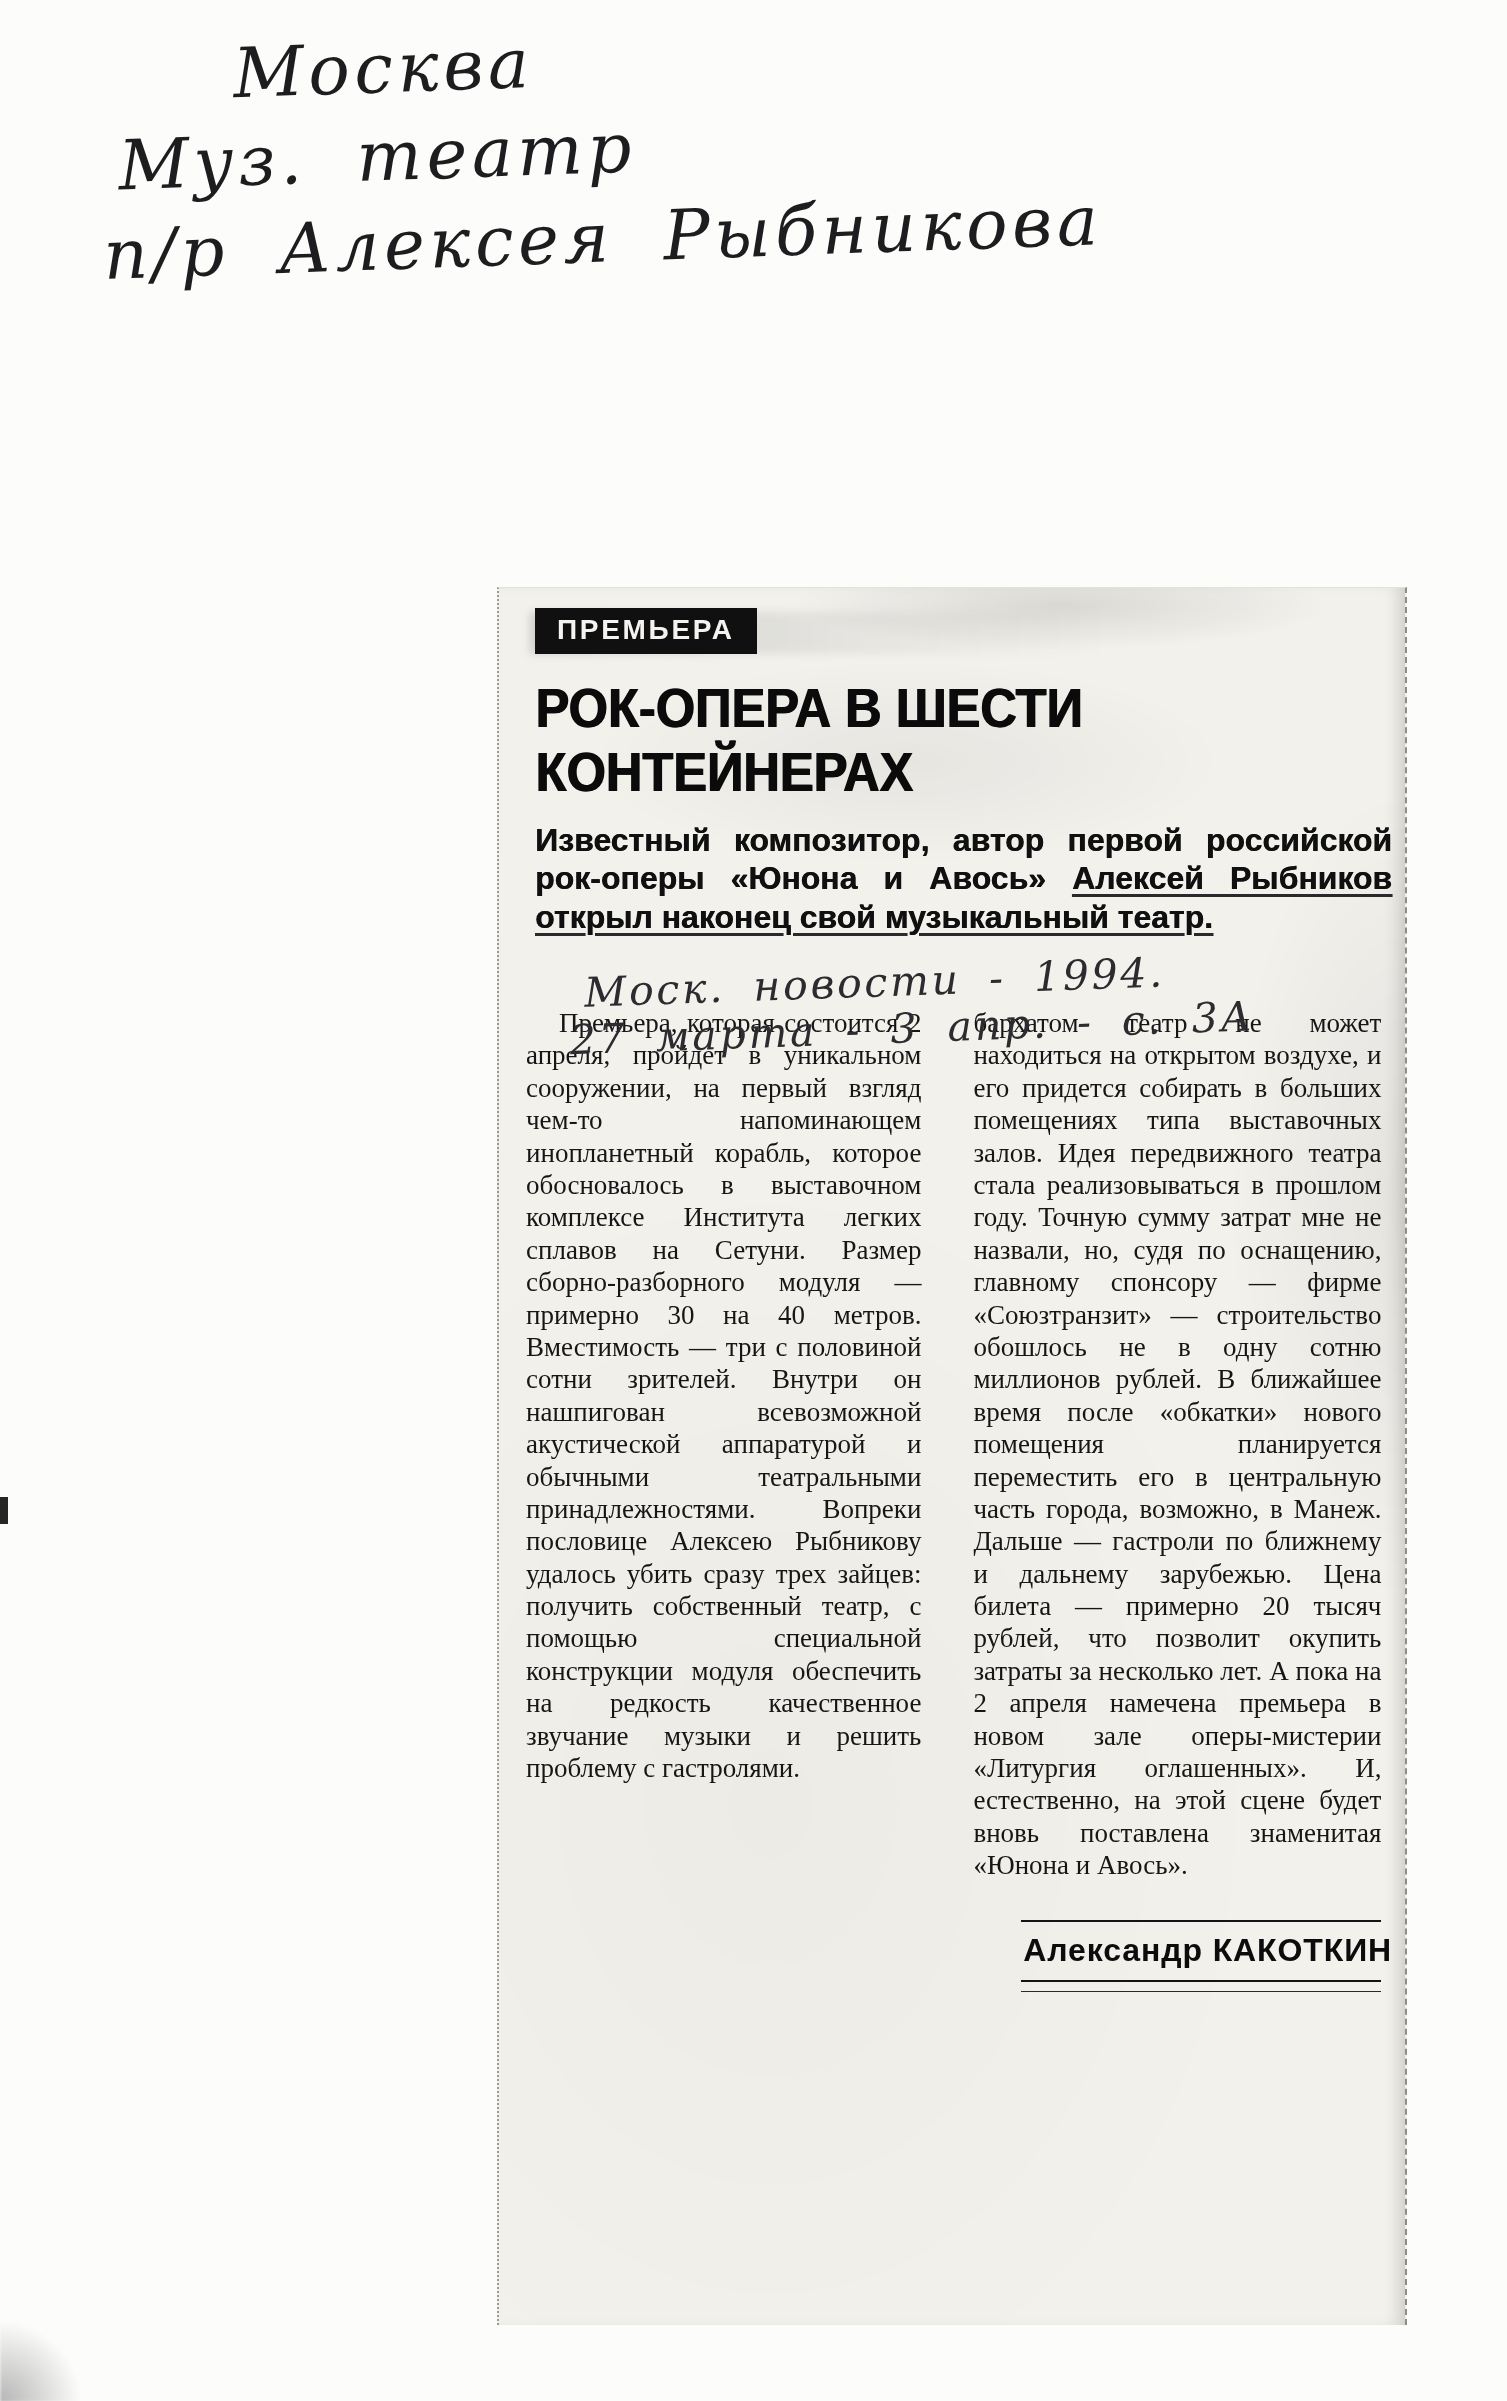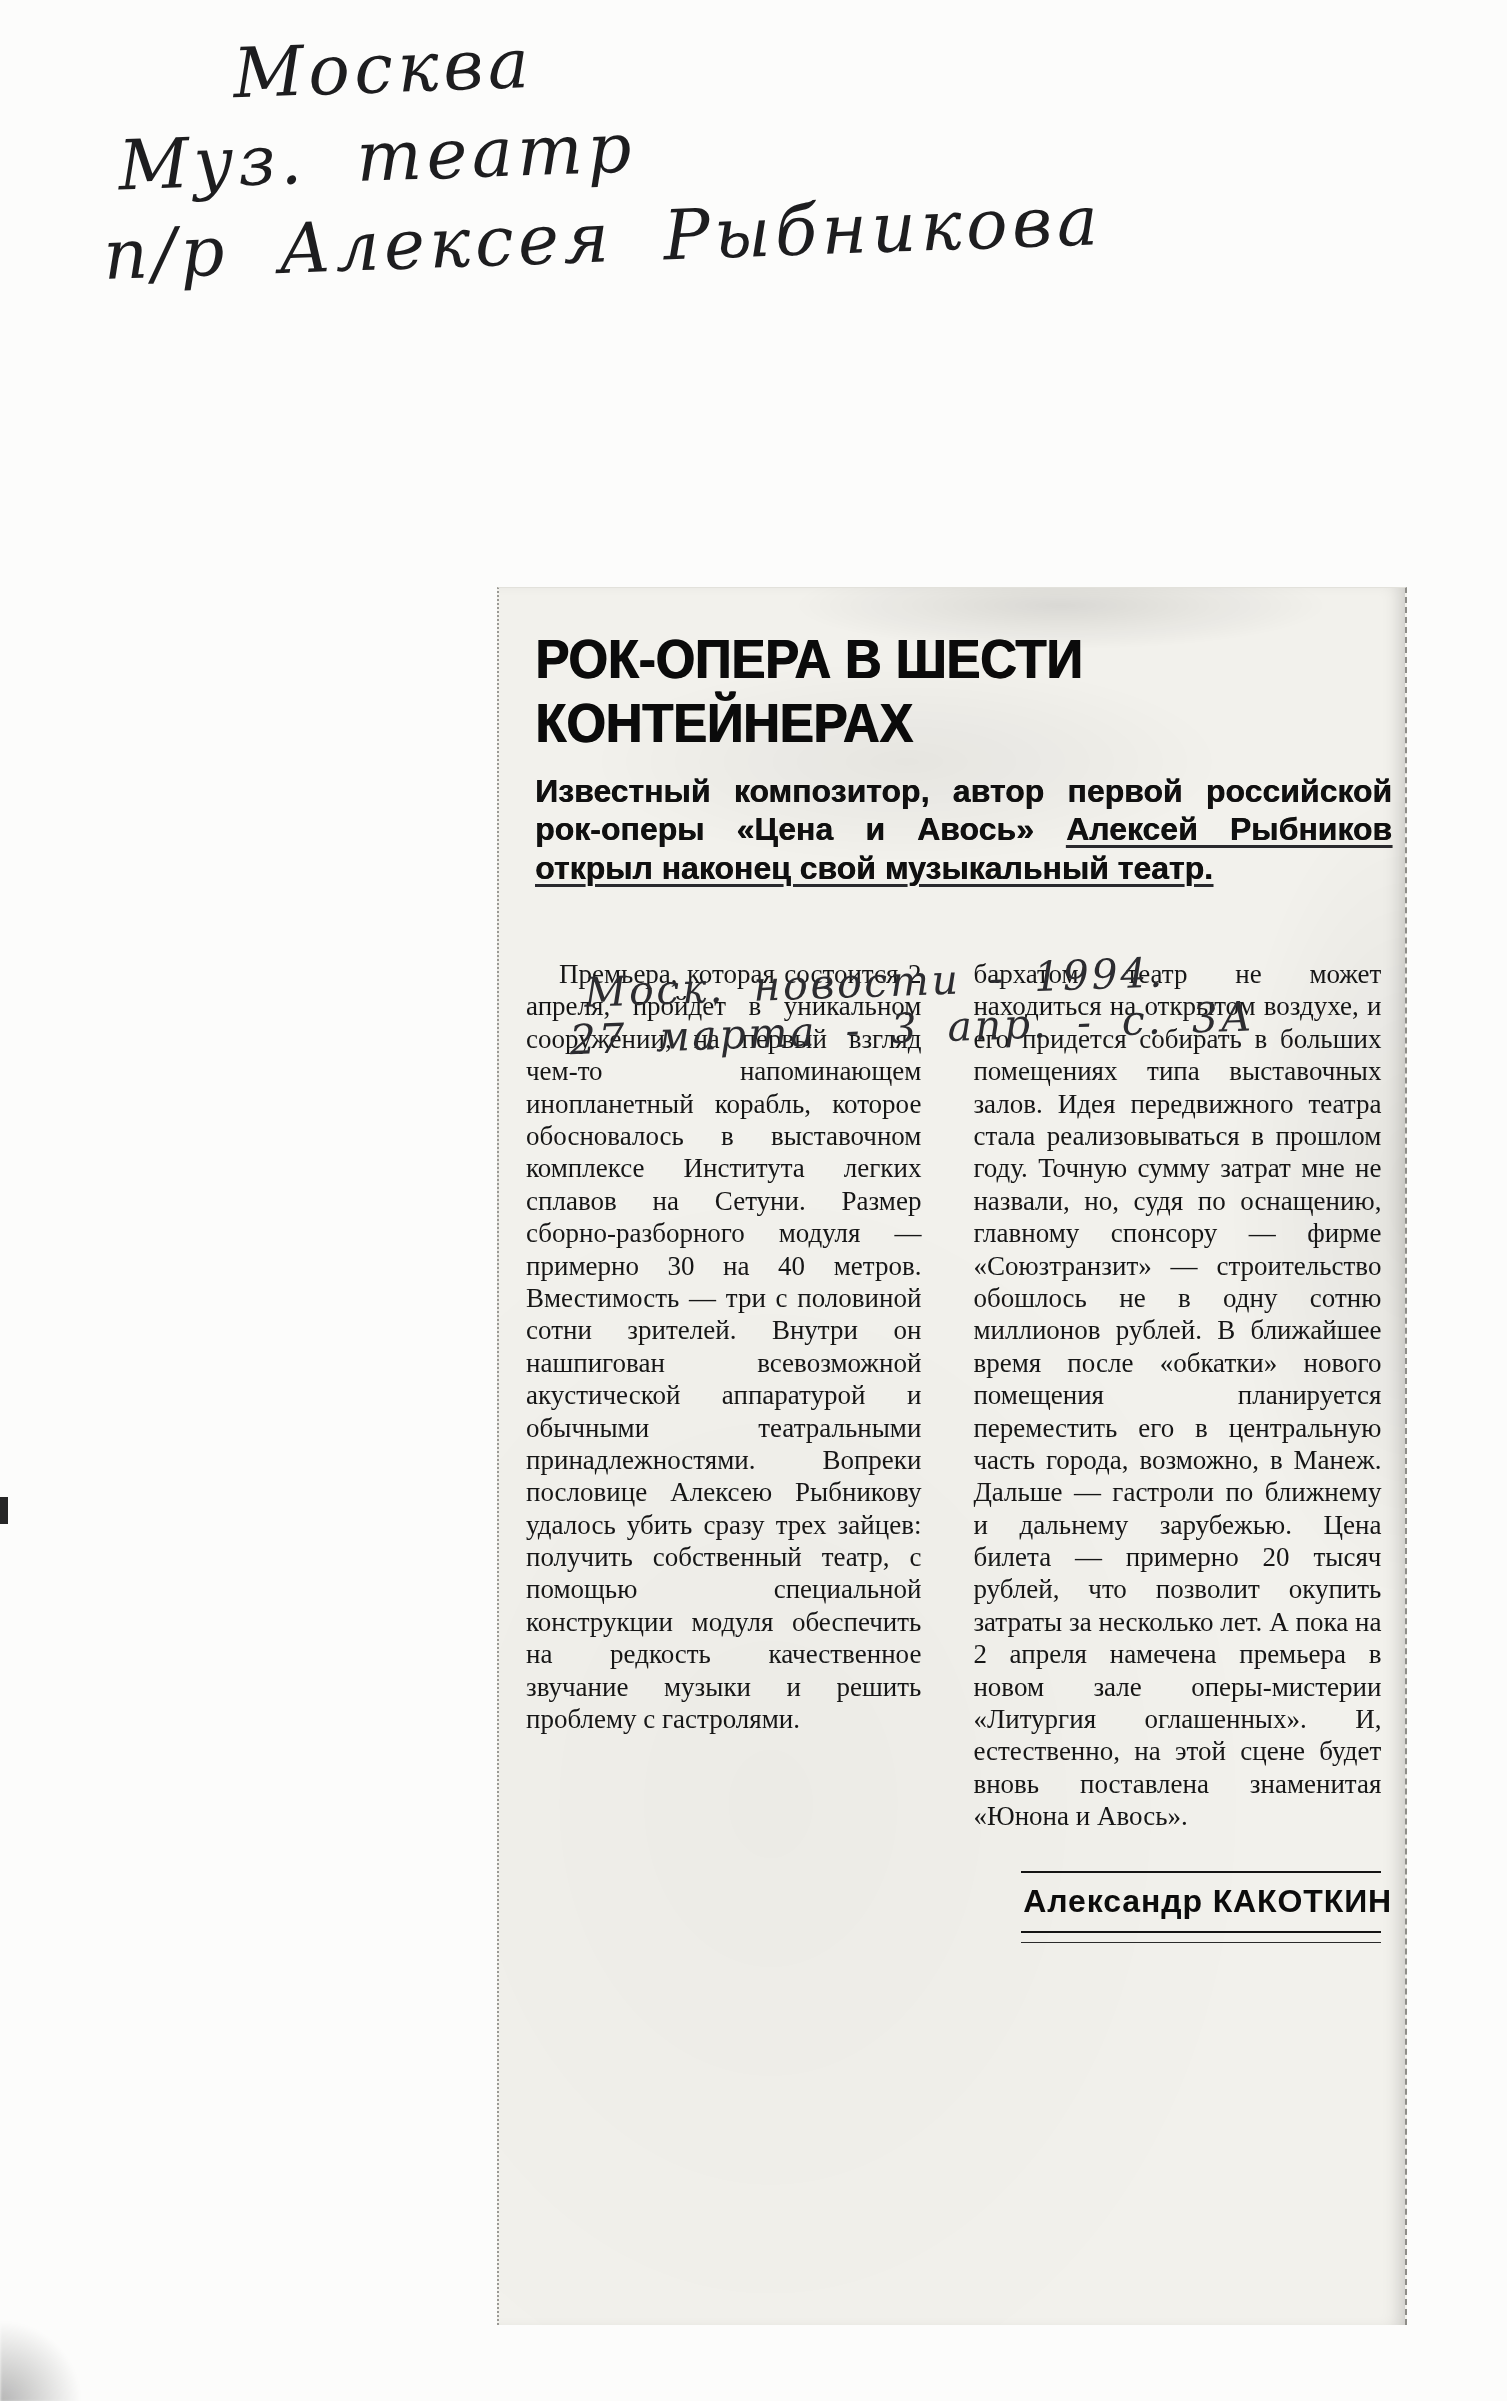--- a/index.html
+++ b/index.html
@@ -125,27 +125,31 @@
 <div class="page">
 
   <div class="handwriting">
     <div class="hw-line hw-1">Москва</div>
     <div class="hw-line hw-2">Муз. театр</div>
     <div class="hw-line hw-3">п/р Алексея Рыбникова</div>
   </div>
 
   <div class="clipping">
 
+    <div class="kicker-row">
+      <div class="kicker-smudge"></div>
+      <div class="kicker">ПРЕМЬЕРА</div>
+    </div>
 
     <h1 class="headline">
       <span>РОК-ОПЕРА В ШЕСТИ</span><br>
       <span>КОНТЕЙНЕРАХ</span>
     </h1>
 
-    <p class="lead"><span>Известный композитор, автор первой российской рок-оперы «Цена и Авось» </span><span class="underlined">Алексей Рыбников открыл наконец свой музыкальный театр.</span></p>
+    <p class="lead"><span>Известный композитор, автор первой российской рок-оперы «Юнона и Авось» </span><span class="underlined">Алексей Рыбников открыл наконец свой музыкальный театр.</span></p>
 
     <div class="source-note">
       <div class="sn-1">Моск. новости - 1994.</div>
       <div class="sn-2">27 марта - 3 апр. - с. 3А</div>
     </div>
 
     <div class="columns">
       <div class="col">
         <p class="indent">Премьера, которая состоится 2 апреля, пройдет в уникальном сооружении, на первый взгляд чем-то напоминающем инопланетный корабль, которое обосновалось в выставочном комплексе Института легких сплавов на Сетуни. Размер сборно-разборного модуля — примерно 30 на 40 метров. Вместимость — три с половиной сотни зрителей. Внутри он нашпигован всевозможной акустической аппаратурой и обычными театральными принадлежностями. Вопреки пословице Алексею Рыбникову удалось убить сразу трех зайцев: получить собственный театр, с помощью специальной конструкции модуля обеспечить на редкость качественное звучание музыки и решить проблему с гастролями.</p>
       </div>

